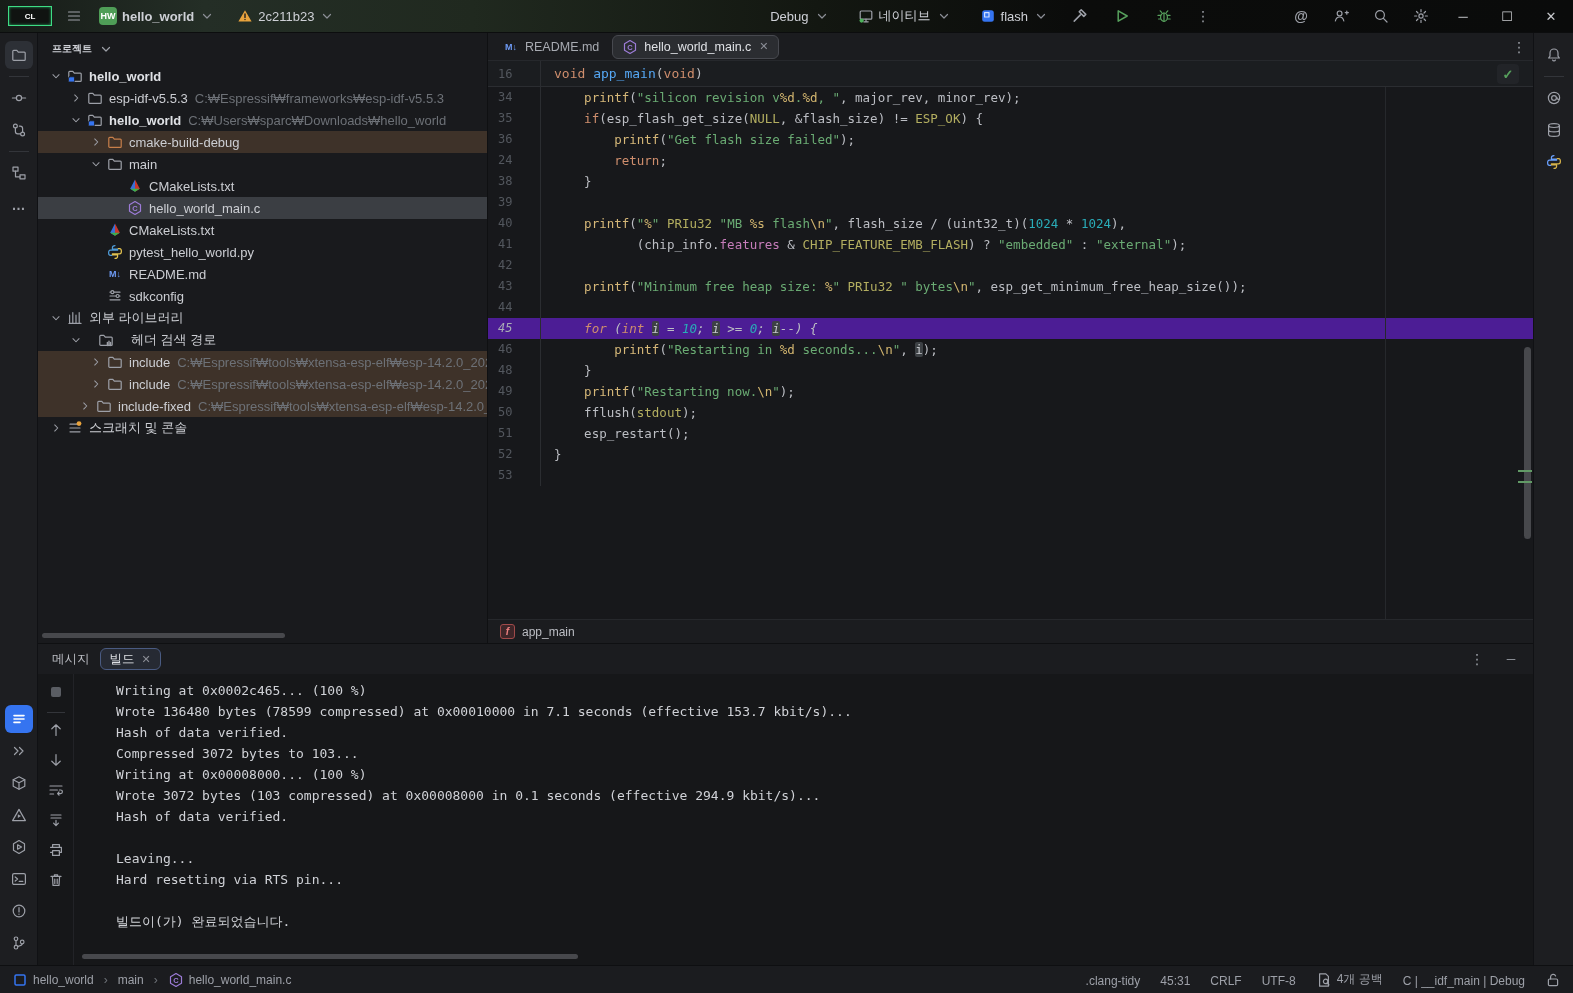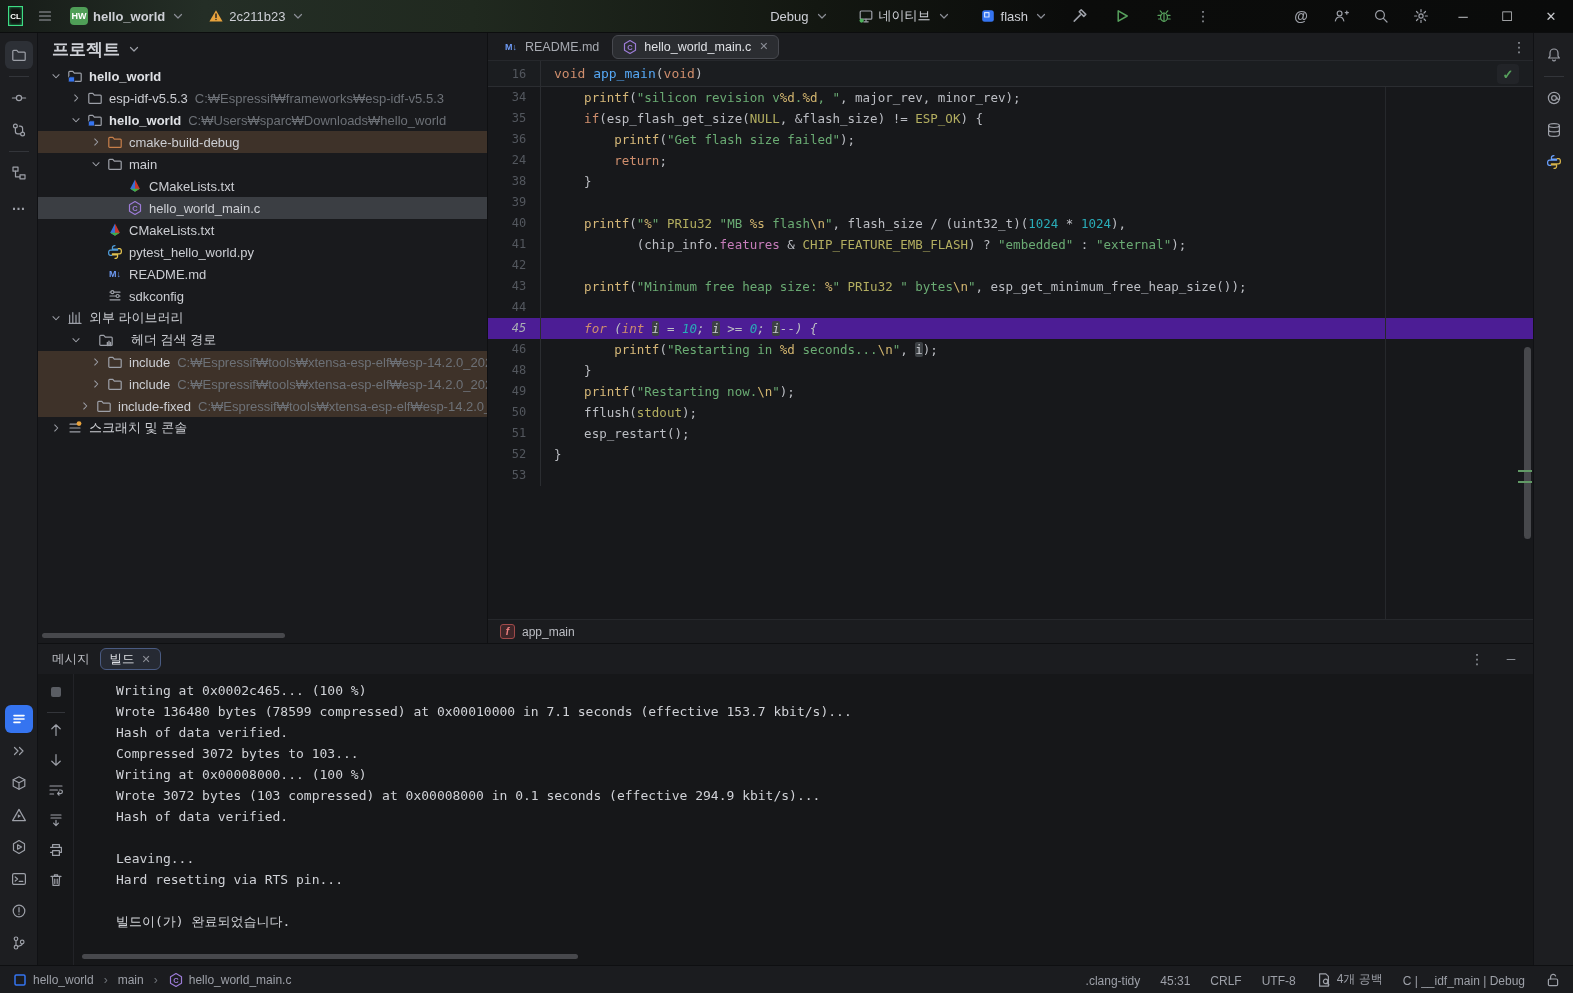--- a/index.html
+++ b/index.html
@@ -19,21 +19,21 @@
 
   
   #titlebar {
     height:33px; display:flex; align-items:center;
     background:linear-gradient(90deg,#171c18 0%,#242e26 13%,#20291f 30%,#131711 52%,#0b0c0b 68%,#0a0b0b 100%);
     border-bottom:1px solid #0c0d0e; padding:0 0 0 8px;
   }
   .tb-btn { display:flex; align-items:center; gap:5px; padding:0 7px; height:26px;
             border-radius:4px; color:#ced0d6; cursor:default;text-align:center; }
   .tb-btn .chev { color:#8b8e96; }
-  #clion-logo { width:15px; height:20px; border-radius:0; margin-right:4px;
+  #clion-logo { width:44px; height:20px; border-radius:0; margin-right:4px;
     border:1.5px solid #3ddc84; display:flex; align-items:center; justify-content:center;
     font-size:8px; font-weight:bold; color:#fff; background:#101311;
     box-shadow:inset 0 0 3px #2aa35f; }
   #proj-badge { width:18px; height:18px; border-radius:4px; background:#4f9e57;
     color:#fff; font-size:9px; font-weight:bold; display:flex; align-items:center;
     justify-content:center; }
   .tb-sep { flex:1; }
   .win-btn { width:44px; height:33px; display:flex; align-items:center; justify-content:center;
              color:#c8cace; font-size:13px; }
   .grn { color:#57a15d !important; }
@@ -53,21 +53,21 @@
   .strip .divider { width:20px; height:1px; background:#33353a; margin:5px 0; }
   .strip .flexspace { flex:1; }
 
   #centercol { flex:1; display:flex; flex-direction:column; min-width:0; }
   #toprow { height:610px; display:flex; min-height:0; }
 
   
   #project-panel { width:450px; background:#191a1d; border-right:1px solid #0f1012;
                    display:flex; flex-direction:column; position:relative; }
   #project-header { height:32px; display:flex; align-items:center; gap:6px;
-                    padding:0 14px; color:#ced0d6; font-weight:bold; font-size:17px; }
+                    padding:0 14px; color:#ced0d6; font-weight:bold; font-size:10px; }
   #tree { flex:1; overflow:hidden; position:relative; }
   .trow { height:22px; display:flex; align-items:center; white-space:nowrap;
           overflow:hidden; color:#ccced3; }
   .trow .chev-slot { width:17px; flex:none; display:flex; justify-content:center; color:#8b8e96; }
   .trow .ic { margin-right:6px; }
   .trow .tpath { color:#6d7177; margin-left:7px; }
   .trow.selected { background:#3b3e43; }
   .trow.excluded { background:#3e3229; }
   .trow .lbl.b { color:#dfe1e5; font-weight:bold; }
   .hscroll { position:absolute; left:0; right:0; bottom:4px; height:6px; }
@@ -78,21 +78,21 @@
   #tabbar { height:28px; background:#1b1c1f; display:flex; align-items:center;
             padding:0 6px; gap:4px; border-bottom:1px solid #26282c; }
   .etab { display:flex; align-items:center; gap:6px; height:24px; padding:0 9px;
           border-radius:6px; color:#a8abb2; font-size:12.5px; }
   .etab.active { background:#2b2d31; border:1px solid #47494f; color:#dfe1e5; }
   .etab .close { color:#8b8e96; font-size:11px; margin-left:2px; }
   #tab-kebab { margin-left:auto; color:#9da0a8; }
 
   #sticky { height:26px; background:#1b1d20; border-bottom:1px solid #2b2d31;
             display:flex; align-items:center; position:relative; }
-  #sticky .g, .cl .g { width:52px; flex:none; text-align:center; padding-left:10px;
+  #sticky .g, .cl .g { width:52px; flex:none; text-align:left; padding-left:10px;
             color:#53575e; font-size:12px; }
   #sticky .ct, .cl .ct { padding-left:13px; border-left:1px solid #2b2d31; white-space:pre; flex:1; align-self:stretch; display:flex; align-items:center;}
   #editor-check { position:absolute; right:14px; top:3px; width:22px; height:20px;
             border-radius:4px; background:#222428; display:flex; align-items:center;
             justify-content:center; color:#57a15d; font-weight:bold; font-size:13px;}
 
   #code { flex:1; position:relative; overflow:hidden;
           font-family:"DejaVu Sans Mono", monospace; font-size:12.5px; }
   .cl { display:flex; height:21px; line-height:21px; position:relative; }
   .cl .ct { display:block; line-height:21px; }

